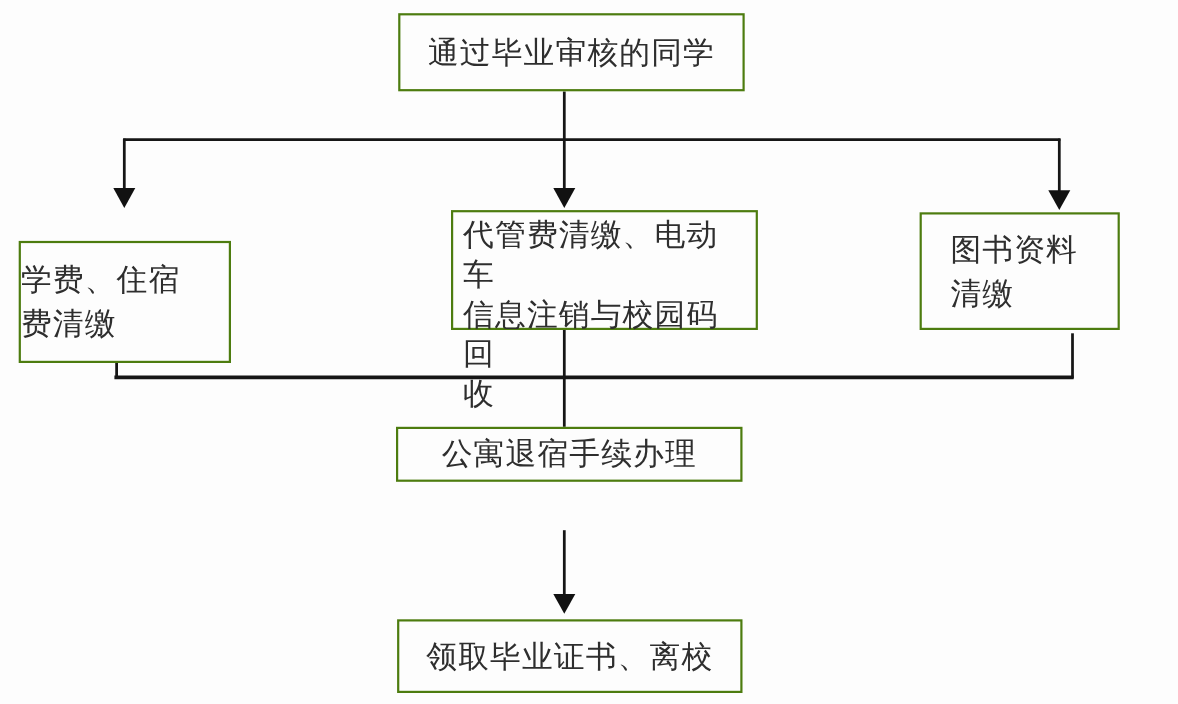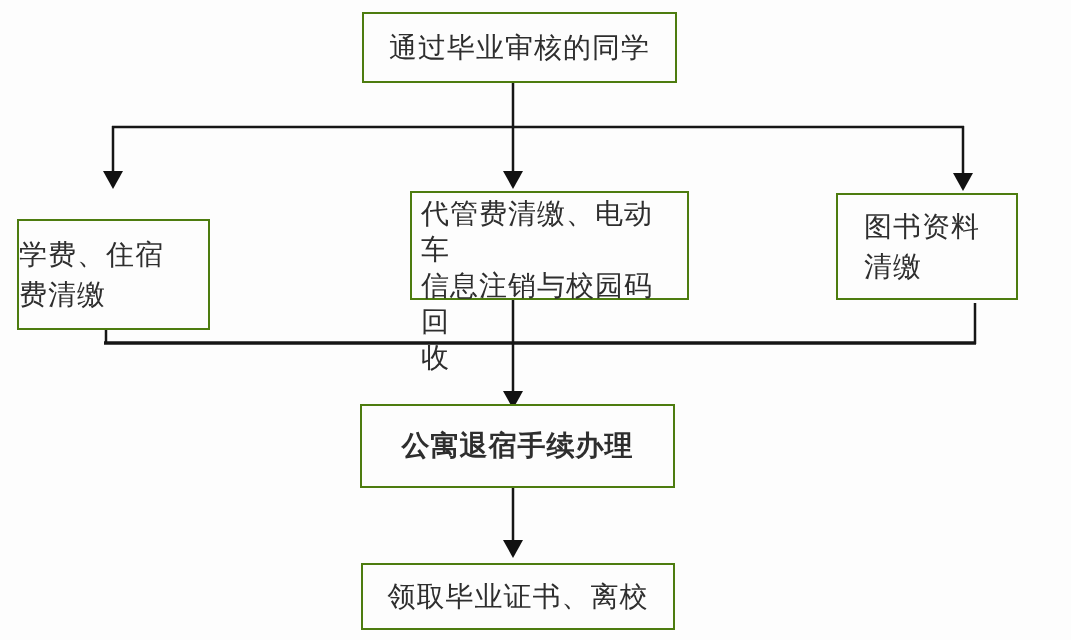--- a/index.html
+++ b/index.html
@@ -35,21 +35,21 @@
   }
   .node-label { white-space: pre-line; }
   .node-start   { left: 362px; top: 12px;  width: 315px; height: 71px; }
   .node-tuition { left: 17px;  top: 191px; width: 193px; height: 111px;
                   justify-content: flex-start; line-height: 40px; margin-top: 28px; }
   .node-agency  { left: 378px; top: 191px; width: 279px; height: 109px;
                   justify-content: flex-start; align-items: flex-start;
                   padding: 3px 8px 0 9px; line-height: 36px; margin-left: 32px; }
   .node-library { left: 836px; top: 193px; width: 182px; height: 107px;
                   justify-content: flex-start; padding-left: 26px; line-height: 40px; }
-  .node-dorm    { left: 360px; top: 404px; width: 315px; height: 84px; font-weight: bold; }
+  .node-dorm    { left: 360px; top: 388px; width: 315px; height: 50px; }
   .node-cert    { left: 361px; top: 563px; width: 314px; height: 67px; }
 </style>
 </head>
 <body>
 
 <div class="canvas">
 
   <svg class="connectors" width="1071" height="640" viewBox="0 0 1071 640" xmlns="http://www.w3.org/2000/svg">
 
     <line x1="513" y1="83" x2="513" y2="173" stroke-width="2.5"></line>

